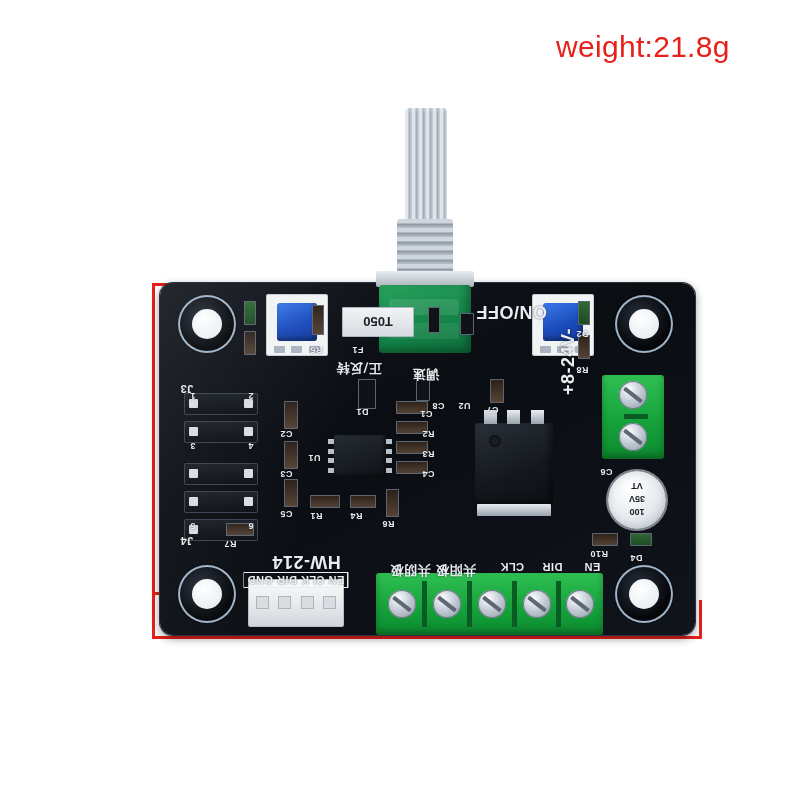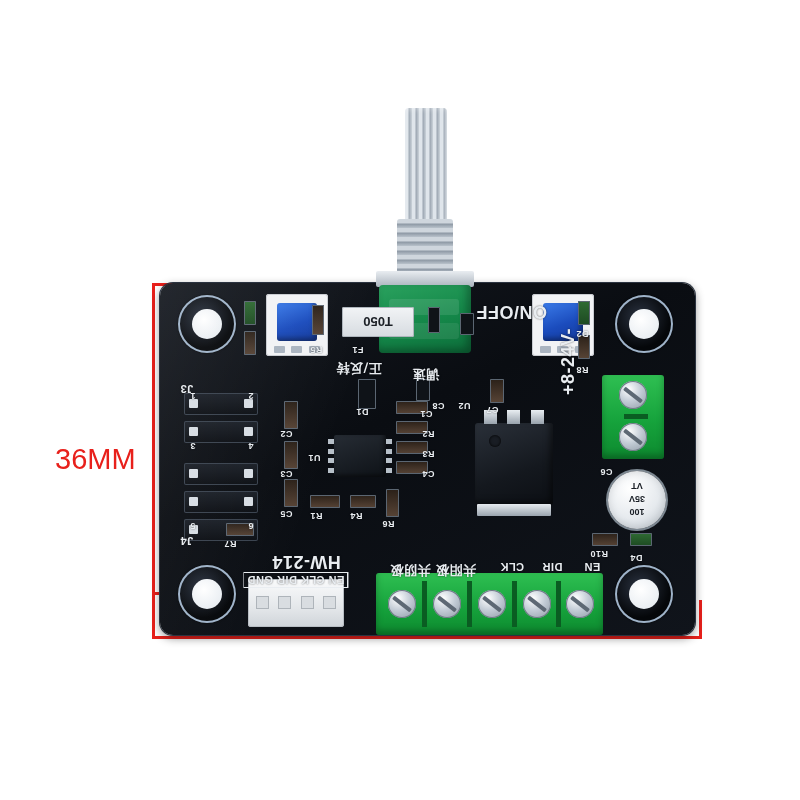--- a/index.html
+++ b/index.html
@@ -160,25 +160,25 @@
   .silk.sm { font-size:9px; }
   .silk.lg { font-size:18px; }
   .silk.cn { font-size:13px; font-family:"DejaVu Sans", sans-serif; }
   .silk.box { padding:1px 3px; box-shadow:0 0 0 1px #e9edf1; }
 </style>
 </head>
 <body>
 
 <div class="stage">
 
+  <div class="weight-label">weight:21.8g</div>
 
   <div class="dim-line-v"></div>
   <div class="dim-tick tick-vt"></div>
   <div class="dim-tick tick-vb"></div>
-  <div class="dim-label-v">36MM</div>
 
   <div class="dim-line-h"></div>
   <div class="dim-tick tick-hl"></div>
   <div class="dim-tick tick-hr"></div>
 
   <div class="board">
 
     <div class="mhole mh-tl">
         <i></i>
       </div>

